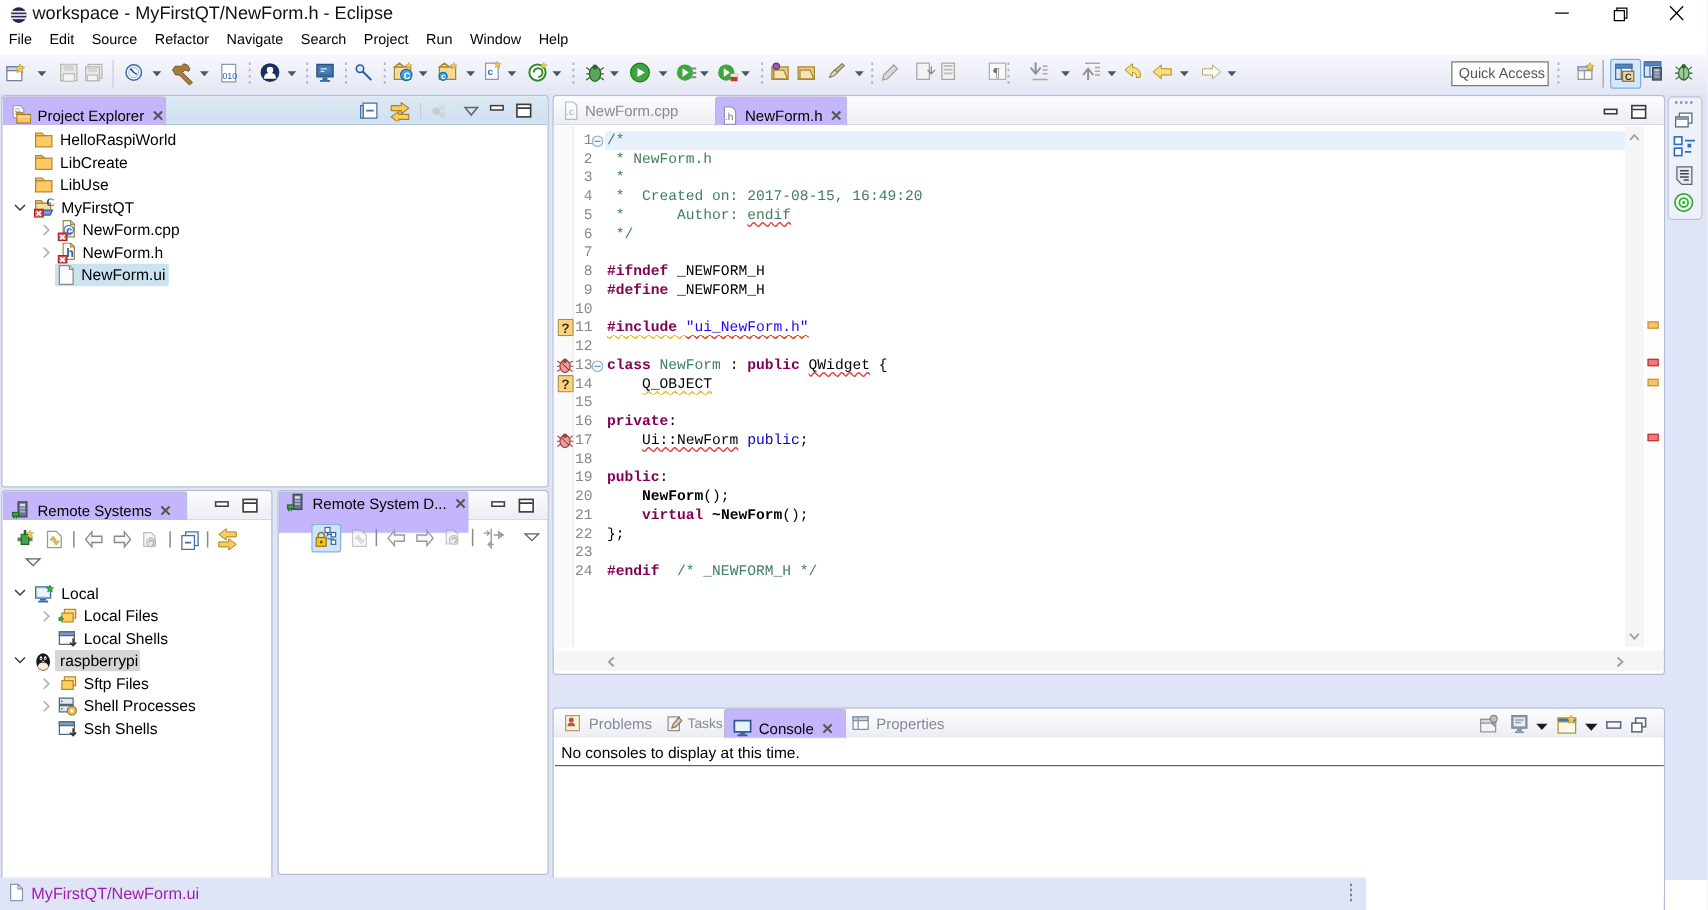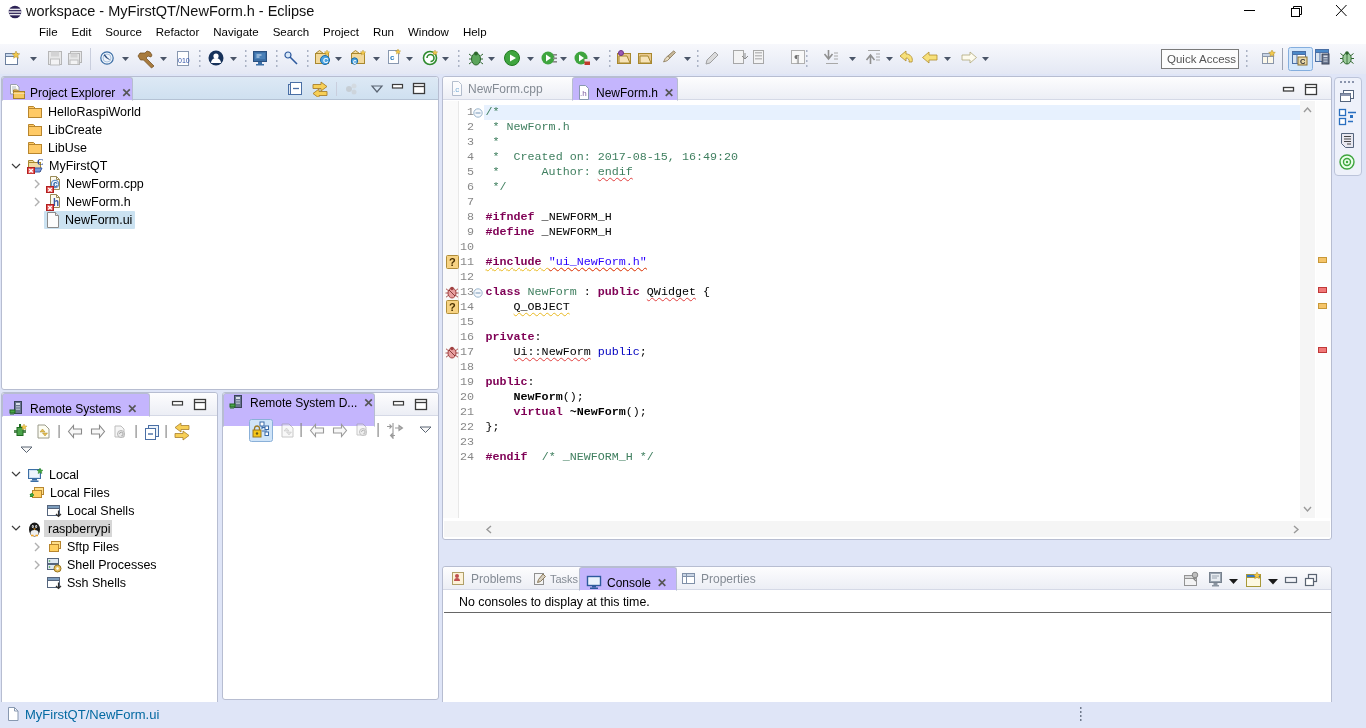--- a/index.html
+++ b/index.html
@@ -3,21 +3,21 @@
 <meta charset="utf-8">
 <style>
 * { margin:0; padding:0; box-sizing:border-box; }
 html,body { width:1366px; height:728px; overflow:hidden; }
 body { font-family:"Liberation Sans", sans-serif; background:#fff; position:relative; }
 .abs { position:absolute; }
 
 #titlebar { left:0; top:0; width:1366px; height:23px; background:#fff; }
 #titletext { left:26px; top:3px; font-size:14.5px; color:#111; }
 
-#menubar { left:0; top:23px; width:1112px; height:21px; background:#fff; font-size:11.5px; color:#000;margin-left:32px; }
+#menubar { left:0; top:23px; width:1112px; height:21px; background:#fff; font-size:11.5px; color:#000; }
 #menubar span { display:inline-block; padding:3px 7px 0 7px; }
 
 #toolbar { left:0; top:44px; width:1366px; height:30px; background:linear-gradient(#f7f8fc,#e4e8f4); }
 
 #workspace { left:0; top:74px; width:1366px; height:630px; background:#dfe5f7; }
 .panel { position:absolute; background:#fff; border:1px solid #b7bdd1; border-radius:3px; }
 .tabrow { position:absolute; left:0; top:0; right:0; height:23px; background:linear-gradient(#fdfdfe,#eceef5); border-bottom:1px solid #d5d9e6; border-radius:3px 3px 0 0; }
 .tab-sel { flex-shrink:0; position:absolute; top:0; height:24px; background:#c4b5fd; border:1px solid #b7bdd1; border-bottom:1px solid #fff; border-radius:3px 3px 0 0; display:flex; align-items:flex-end; font-size:12px; color:#000; padding:0 6px; white-space:nowrap; }
 .tab-unsel { position:absolute; top:0; height:23px; display:flex; align-items:center; font-size:12px; color:#848b94; padding:0 6px; white-space:nowrap; }
 .tab-sel svg, .tab-unsel svg { flex-shrink:0; }
@@ -29,21 +29,21 @@
 #editor-code { font-family:"Liberation Mono", monospace; font-size:11.7px; line-height:15px; white-space:pre; }
 .kw { color:#7f0055; font-weight:bold; }
 .cm { color:#3f7f5f; }
 .str { color:#2a00ff; }
 .fld { color:#0000c0; }
 .cls { color:#3f7f5f; }
 #editor-code { white-space:pre; }
 .sq-red { text-decoration: underline; text-decoration-style: wavy; text-decoration-color:#e04040; text-decoration-thickness:1px; text-underline-offset:2px; }
 .sq-org { text-decoration: underline; text-decoration-style: wavy; text-decoration-color:#e8b820; text-decoration-thickness:1px; text-underline-offset:2px; }
 
-#statusbar { left:0; top:702px; width:1366px; height:26px; background:#dfe5f7; font-size:13px; color:#0369a1; }
+#statusbar { left:0; top:702px; width:1093px; height:26px; background:#dfe5f7; font-size:13px; color:#a21caf; }
 .icon { position:absolute; }
 </style>
 </head>
 <body>
 <div class="abs" id="titlebar"></div>
 <svg class="abs" style="left:8px;top:5px" width="14" height="14" viewBox="0 0 16 16">
  <circle cx="8" cy="8" r="7.2" fill="#2c2255"></circle>
  <rect x="1.5" y="4.2" width="13" height="1.6" fill="#fff" opacity="0.9"></rect>
  <rect x="0.8" y="7.2" width="14.4" height="1.6" fill="#fff" opacity="0.9"></rect>
  <rect x="1.5" y="10.2" width="13" height="1.6" fill="#fff" opacity="0.9"></rect>
@@ -472,21 +472,21 @@
   <div class="trow" style="left:25px;top:73px"><svg width="17" height="16" viewBox="0 0 17 16" style="margin-right:5px">
           <rect x="1.5" y="2.5" width="12" height="9" fill="#cfe0f0" stroke="#3b6ea5"></rect>
           <rect x="3" y="4" width="9" height="6" fill="#eef5fc"></rect>
           <rect x="5" y="12" width="5" height="1.5" fill="#3b6ea5"></rect>
           <rect x="3.5" y="13.5" width="8" height="1.5" fill="#3b6ea5"></rect>
           <path d="M13 1 l1 2 2 .2 -1.5 1.4 .4 2 -1.9-1 -1.9 1 .4-2 -1.5-1.4 2-.2z" fill="#3fa53f" stroke="#1f7a1f" stroke-width="0.4"></path>
         </svg>Local</div>
   <svg class="icon" style="left:31px;top:95px" width="8" height="10" viewBox="0 0 8 10">
         <path d="M2 1 l4 4 -4 4" fill="none" stroke="#b0b0b0" stroke-width="1.4"></path>
       </svg>
-  <div class="trow" style="left:27px;top:91px"><svg width="16" height="16" viewBox="0 0 16 16" style="margin-right:5px">
+  <div class="trow" style="left:44px;top:91px"><svg width="16" height="16" viewBox="0 0 16 16" style="margin-right:5px">
           <rect x="5.5" y="2.5" width="9" height="7" fill="#ffe08a" stroke="#b8862e"></rect>
           <rect x="3.5" y="5.5" width="9" height="7" fill="#ffd060" stroke="#b8862e"></rect>
           <path d="M1 9 l2.5 2.5 m0-2.5 L1 11.5" stroke="#1f7a1f" stroke-width="1.2"></path>
           <path d="M3 8 l2 2 -2 2 -2-2z" fill="#3fa53f" stroke="#1f7a1f" stroke-width="0.5"></path>
         </svg>Local Files</div>
   <div class="trow" style="left:44px;top:109px"><svg width="16" height="16" viewBox="0 0 16 16" style="margin-right:5px">
           <rect x="1.5" y="2.5" width="12" height="10" fill="#fff" stroke="#55657d"></rect>
           <rect x="1.5" y="2.5" width="12" height="3" fill="#7d9dbd" stroke="#55657d"></rect>
           <path d="M9 10 l2.5 2.5 2.5-2.5 m-2.5 2.5 v-6" stroke="#303030" stroke-width="1.2" fill="none" transform="translate(1,1)"></path>
         </svg>Local Shells</div>
@@ -780,21 +780,21 @@
         <path d="M11 0 l1.1 2.3 2.5.3 -1.8 1.7 .5 2.4 -2.3-1.3 -2.3 1.3 .5-2.4 -1.8-1.7 2.5-.3z" fill="#f2c94c" stroke="#b08d2e" stroke-width="0.5"></path>
       </g>
   <path d="M84 8 h10 l-5 5.5z" fill="#1a1a1a"></path>
   <rect x="101.5" y="6.5" width="11" height="5" fill="none" stroke="#5a6472" stroke-width="1.2"></rect>
   <g transform="translate(121,3)">
         <rect x="3.5" y="0.5" width="8" height="7" fill="none" stroke="#5a6472" stroke-width="1.2"></rect>
         <rect x="0.5" y="4.5" width="8" height="7" fill="#fff" stroke="#5a6472" stroke-width="1.2"></rect>
       </g>
 </svg>
  <div class="abs" style="left:1px;top:24px;width:887px;height:129px;background:#fff;border-radius:0 0 3px 3px;">
-  <div style="font-size:12.4px;color:#000;padding:4px 0 0 5px;margin-left:10px;">No consoles to display at this time.</div>
+  <div style="font-size:12.4px;color:#000;padding:4px 0 0 5px;">No consoles to display at this time.</div>
   <div style="border-top:1px solid #666;margin-top:3px;"></div>
  </div>
 </div>
 
 <div class="abs" style="left:1334px;top:77px;width:28px;height:99px;background:#eef1fa;border:1px solid #bcc4da;border-radius:4px;">
  <svg width="25" height="97" viewBox="0 0 25 97">
   <g fill="#8a94ac">
         <rect x="5" y="3" width="2" height="2"></rect>
         <rect x="9" y="3" width="2" height="2"></rect>
         <rect x="13" y="3" width="2" height="2"></rect>

